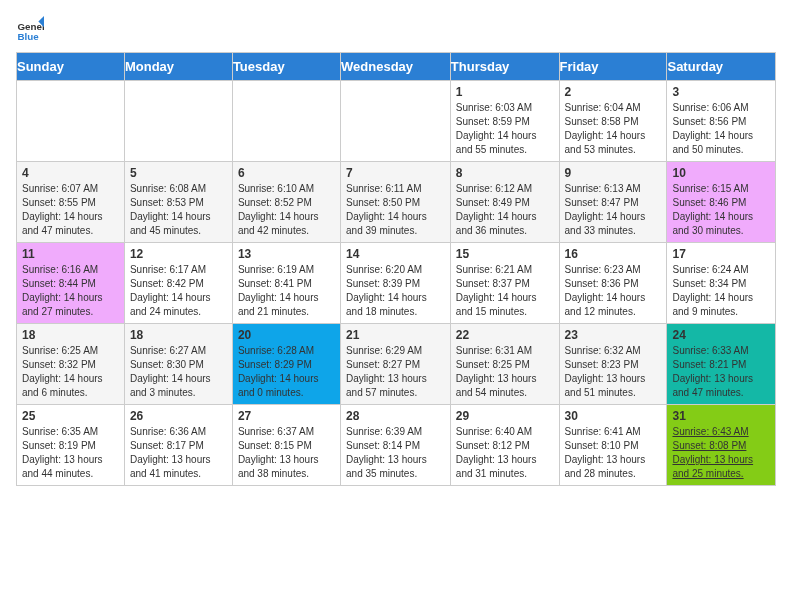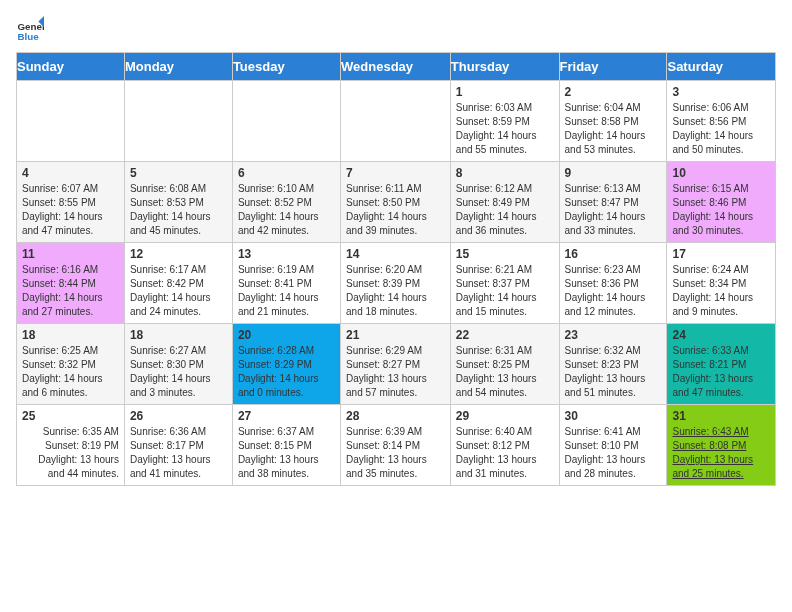--- a/index.html
+++ b/index.html
@@ -292,21 +292,21 @@
           <div class="day-num">24</div>
           <div class="day-info" style="white-space: pre-line;">Sunrise: 6:33 AM
 Sunset: 8:21 PM
 Daylight: 13 hours
 and 47 minutes.</div>
         </td>
       </tr>
       <tr>
         <td style="background: rgb(255, 255, 255);">
           <div class="day-num">25</div>
-          <div class="day-info" style="white-space: pre-line; text-align: right;">Sunrise: 6:35 AM
+          <div class="day-info" style="white-space: pre-line;">Sunrise: 6:35 AM
 Sunset: 8:19 PM
 Daylight: 13 hours
 and 44 minutes.</div>
         </td>
         <td style="background: rgb(255, 255, 255);">
           <div class="day-num">26</div>
           <div class="day-info" style="white-space: pre-line;">Sunrise: 6:36 AM
 Sunset: 8:17 PM
 Daylight: 13 hours
 and 41 minutes.</div>

